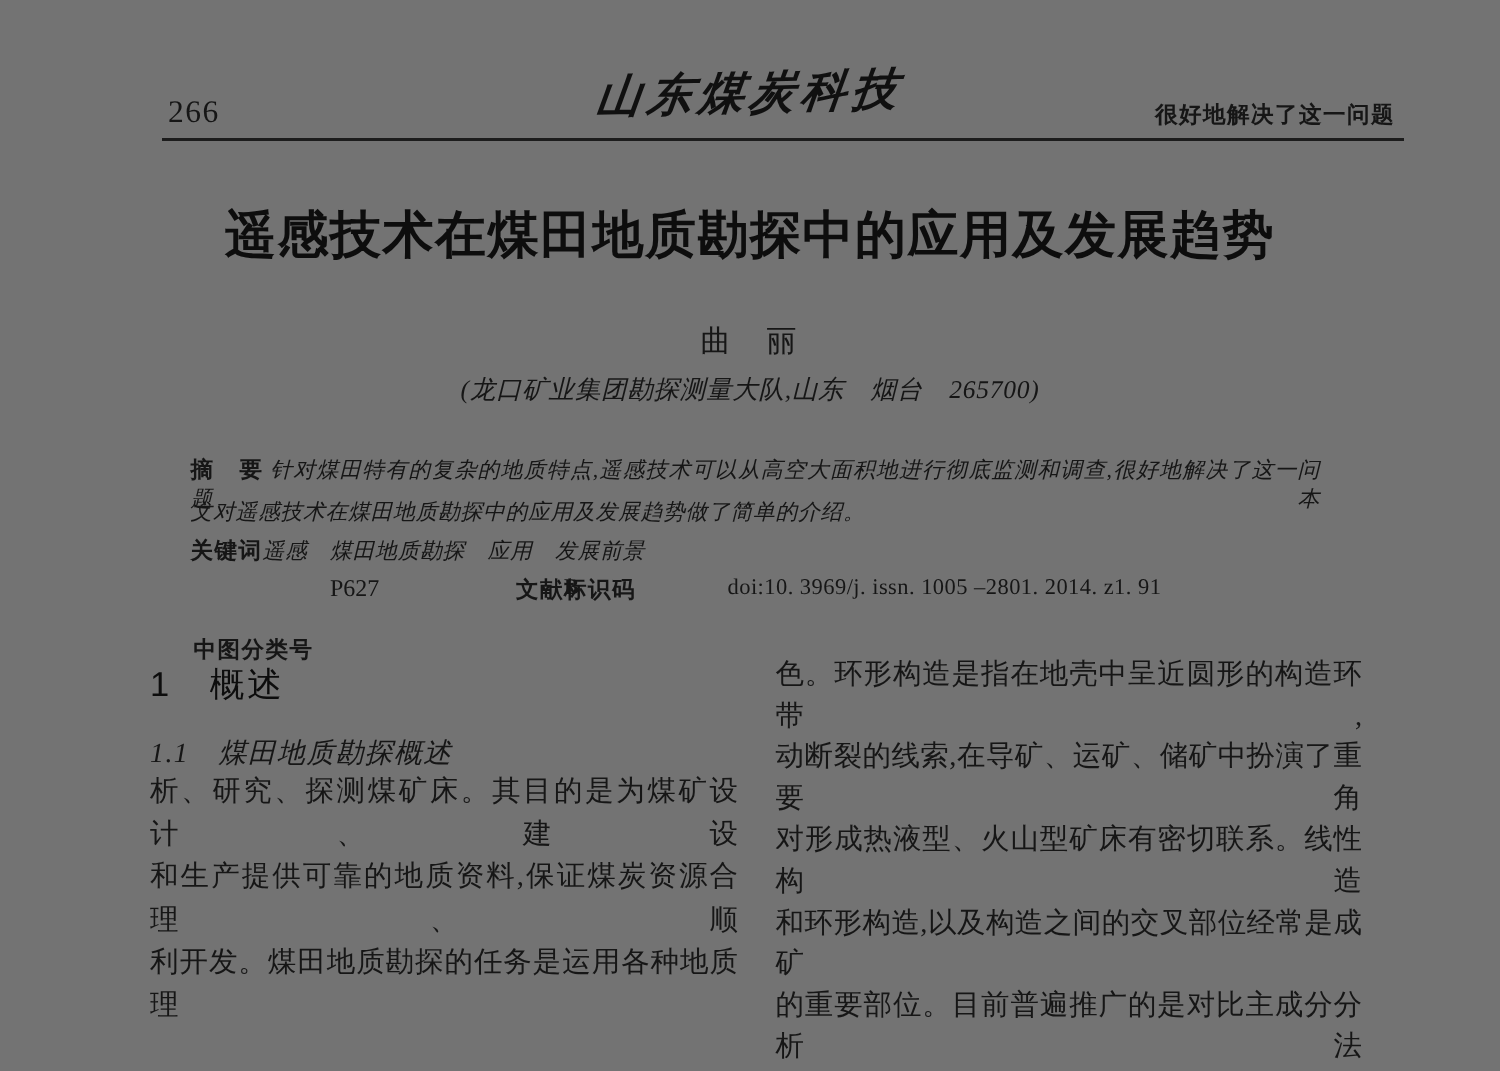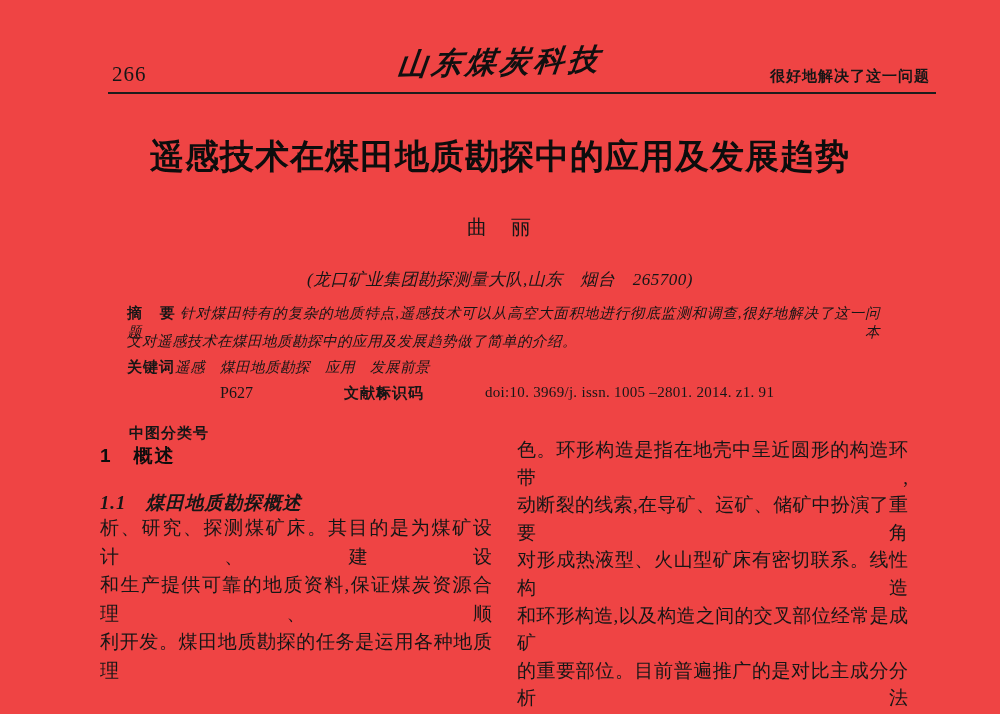--- a/index.html
+++ b/index.html
@@ -1,21 +1,21 @@
 <!DOCTYPE html>
 <html><head>
 <meta charset="utf-8">
 <style>
   html, body { margin: 0; padding: 0; background: #e9e9e9; }
   .page {
     position: relative;
     width: 1000px;
     height: 714px;
     margin: 0 auto;
-    background: #ef4444;
+    background: #737373;
     color: #161616;
     overflow: hidden;
     font-family: "Liberation Serif", "DejaVu Serif", serif;
   }
 
   
   .page-num {
     position: absolute; left: 112px; top: 62px;
     font-size: 21px; letter-spacing: 1px;
   }
@@ -49,21 +49,21 @@
     font-weight: 700; font-size: 34px; letter-spacing: 1px;
     color: #0d0d0d;
   }
   .author {
     position: absolute; left: 0; right: 0; top: 214px;
     text-align: center; font-size: 20px; letter-spacing: 2px;
   }
   .affiliation {
     position: absolute; left: 0; right: 0; top: 248px;
     text-align: center;
-    font-style: italic; font-size: 17px; letter-spacing: 0.5px; margin-top: 20px;
+    font-style: italic; font-size: 17px; letter-spacing: 0.5px;
   }
 
   
   .meta { position: absolute; left: 127px; top: 304px; width: 753px; }
   .meta-row { position: absolute; left: 0; width: 100%; font-size: 14.5px; }
   .m-label {
     font-family: "Liberation Sans", sans-serif;
     font-weight: 700; font-style: normal; font-size: 15px;
     letter-spacing: 1px;
   }
@@ -79,26 +79,26 @@
   .clc .doc-value  { left: 249px; font-size: 15px; font-weight: 700; font-family: "Liberation Serif", serif; }
   .clc .doi        { left: 358px; font-size: 15px; letter-spacing: 0.3px; }
 
   
   .col { position: absolute; font-size: 19px; }
   .col-left  { left: 100px; top: 444px; width: 392px; }
   .col-right { left: 517px; top: 436px; width: 391px; }
 
   .h1 {
     font-family: "Liberation Sans", sans-serif;
-    font-weight: 700; font-size: 19px; letter-spacing: 2px;
+    font-weight: 400; font-size: 23px; letter-spacing: 2px;
     line-height: 24px; color: #0d0d0d;
   }
   .h2 {
     margin-top: 24px;
-    font-style: italic; font-weight: 700;
+    font-style: italic; font-weight: 400;
     font-size: 18.5px; letter-spacing: 1px;
     line-height: 22px;
   }
   .para { margin-top: 0; }
   .pline {
     line-height: 28.5px;
     text-align: justify; text-align-last: justify;
     white-space: normal;
   }
   .col-right .pline { line-height: 27.6px; }

